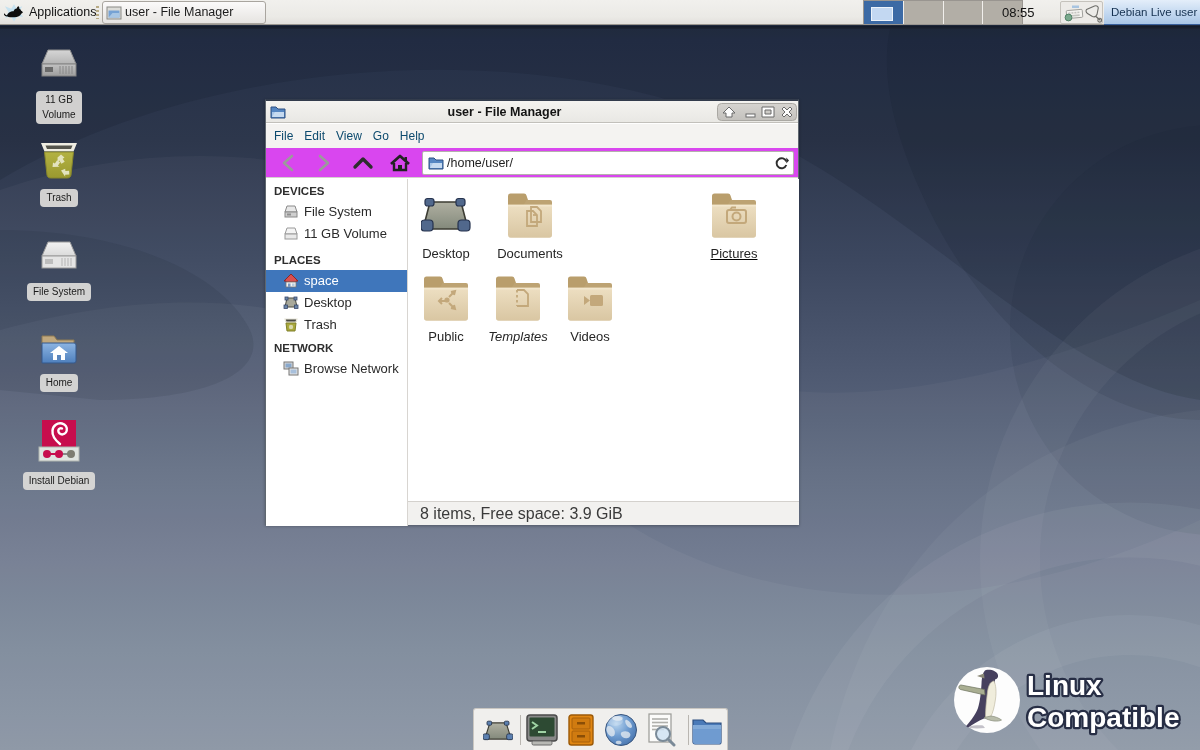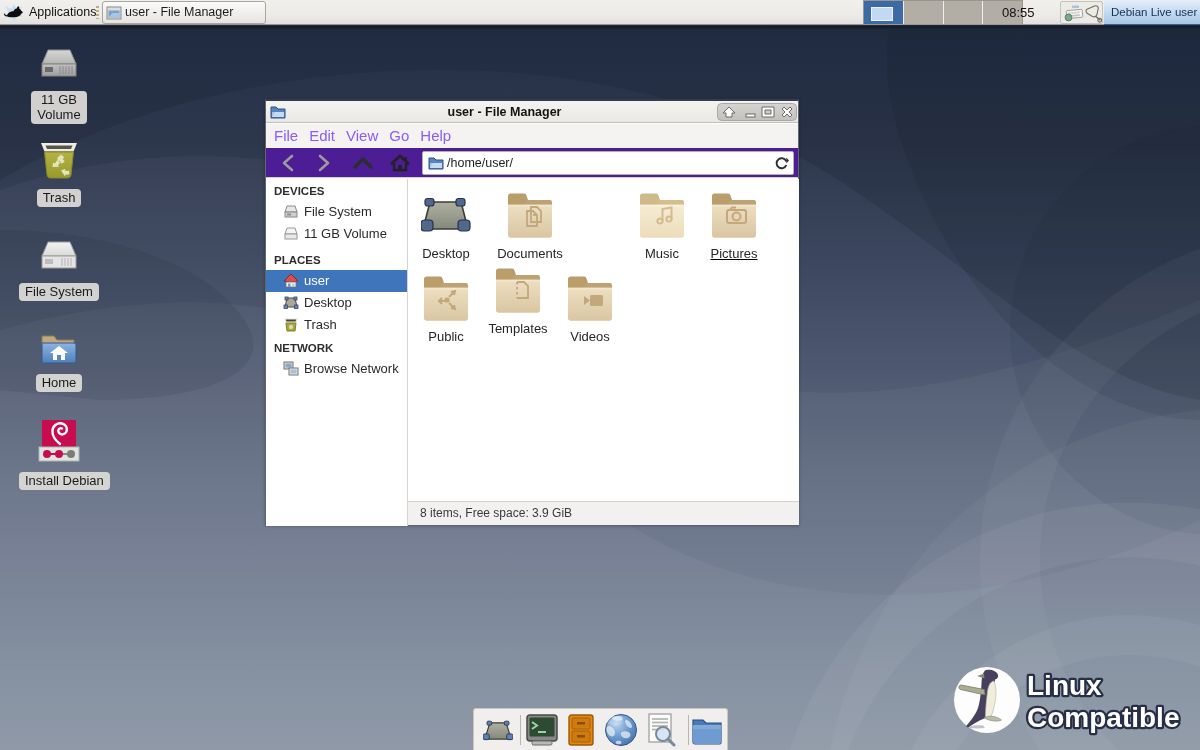--- a/index.html
+++ b/index.html
@@ -30,45 +30,45 @@
 #clock { left:1002px; font-size:13px; }
 #tray { position:absolute; left:1060px; top:1px; width:43px; height:23px;
   background:#edebe8; border:1px solid #c5c2bc; border-radius:2px; }
 #sess { position:absolute; left:1104px; top:0; width:96px; height:25px;
   background:linear-gradient(180deg,#e4eefa 0%,#c0d6ef 60%,#a9c6e6 100%);
   border-bottom:1px solid #39609c; }
 #sess span { display:block; line-height:24px; font-size:11.5px; color:#14304f; padding-left:7px; white-space:nowrap; }
 
 .dicon { position:absolute; width:80px; text-align:center; }
 .dicon .lbl { display:inline-block; background:rgba(218,217,215,0.95); border-radius:4px;
-  padding:1px 6px 2px; font-size:13px; color:#1a1a1a; line-height:15px; margin-top:5px; white-space:nowrap; }
+  padding:1px 6px 2px; font-size:10px; color:#1a1a1a; line-height:15px; margin-top:5px; white-space:nowrap; }
 
 #win { position:absolute; left:265px; top:99px; width:534px; height:426px;
   border:1px solid #5f676f; border-top:2px solid #333c4c; background:#fff;
   box-shadow:0 1px 3px rgba(0,0,0,0.3); }
 #titlebar { position:absolute; left:0; top:0; width:100%; height:22px;
   background:linear-gradient(180deg,#f4f3f0,#e9e8e4); border-bottom:1px solid #c2c0bb; }
 #titlebar .wicon { position:absolute; left:4px; top:3px; }
 #titlebar .title { position:absolute; left:0; right:55px; text-align:center; font-size:12.5px;
   font-weight:bold; color:#141414; line-height:22px; }
 #wbtns { } 
 #menubar { position:absolute; left:0; top:23px; width:100%; height:24px; background:#f4f3f1; }
-#menubar span { display:inline-block; font-size:15px; color:#8b5cf6; line-height:24px; margin-left:11px; }
+#menubar span { display:inline-block; font-size:12px; color:#0c4a6e; line-height:24px; margin-left:11px; }
 #menubar span:first-child { margin-left:8px; }
-#toolbar { position:absolute; left:0; top:47px; width:100%; height:30px; background:#4c1d95;
+#toolbar { position:absolute; left:0; top:47px; width:100%; height:30px; background:#d946ef;
   border-bottom:1px solid #d4d1cd; }
 #pathbar { position:absolute; left:156px; top:3px; width:372px; height:24px; background:#fff;
   border:1px solid #b4b1ac; border-radius:2px; }
 #pathbar .txt { position:absolute; left:24px; top:0; font-size:12.5px; color:#1e1e1e; line-height:22px; }
 #sidebar { position:absolute; left:0; top:78px; width:141px; height:347px; background:#fff; }
 #divider { position:absolute; left:141px; top:78px; width:1px; height:347px; background:#d8d5d1; }
 #mainpane { position:absolute; left:142px; top:78px; width:391px; height:322px; background:#fff; }
 #statusbar { position:absolute; left:142px; top:400px; width:391px; height:24px; background:#f2f1ef;
   border-top:1px solid #d4d1cd; }
-#statusbar span { font-size:12px; color:#3a3a3a; line-height:23px; margin-left:12px; display:inline-block; }
+#statusbar span { font-size:16px; color:#3a3a3a; line-height:23px; margin-left:12px; display:inline-block; }
 .shead { font-size:11.5px; font-weight:bold; color:#2e2e2e; padding:6px 0 4px 8px; }
 .srow { position:relative; height:22px; }
 .srow .sic { position:absolute; left:17px; top:3px; }
 .srow .stx { position:absolute; left:38px; top:0; font-size:13px; color:#2a2a2a; line-height:22px; }
 .srow.sel { background:#3f76bb; }
 .srow.sel .stx { color:#fff; }
 
 .fitem { position:absolute; width:68px; text-align:center; }
 .fitem .flbl { font-size:13px; color:#262626; margin-top:2px; }
 
@@ -264,21 +264,21 @@
           <span class="stx">11 GB Volume</span>
         </div>
     <div class="shead" style="padding-top:9px;">PLACES</div>
     <div class="srow sel">
           <svg class="sic" width="16" height="16" viewBox="0 0 16 16">
       <polygon points="8,1 15,8 13,8 13,9 3,9 3,8 1,8" fill="#d94f4f" stroke="#8c2626" stroke-width="1"></polygon>
       <rect x="3" y="9" width="10" height="5" fill="#f2f2f2" stroke="#777" stroke-width="0.8"></rect>
       <rect x="5" y="10.5" width="2.5" height="3.5" fill="#7a99c0"></rect>
       <rect x="9" y="10.5" width="2.5" height="2.5" fill="#b8ccdd"></rect>
     </svg>
-          <span class="stx">user</span>
+          <span class="stx">space</span>
         </div>
     <div class="srow">
           <svg class="sic" width="16" height="16" viewBox="0 0 16 16">
       <polygon points="4,3 12,3 14,12 2,12" fill="#a9a99b" stroke="#4a4a40" stroke-width="1"></polygon>
       <rect x="2" y="2" width="3" height="3" fill="#6c87a8" stroke="#39486b" stroke-width="0.8"></rect>
       <rect x="11" y="2" width="3" height="3" fill="#6c87a8" stroke="#39486b" stroke-width="0.8"></rect>
       <rect x="1" y="10" width="3.5" height="3.5" fill="#6c87a8" stroke="#39486b" stroke-width="0.8"></rect>
       <rect x="11.5" y="10" width="3.5" height="3.5" fill="#6c87a8" stroke="#39486b" stroke-width="0.8"></rect>
     </svg>
           <span class="stx">Desktop</span>
@@ -342,31 +342,20 @@
       <svg width="48" height="48" viewBox="0 0 48 48">
             <use href="#fold"></use>
         <g fill="none" stroke="#c3a87b" stroke-width="1.8">
           <path d="M25,15 h6 l4,4 v11 h-10 z"></path>
           <path d="M21,19 h6 l4,4 v11 h-10 z"></path>
           <path d="M27,23 l4,0"></path>
         </g>
       </svg>
       <div class="flbl">Documents</div>
     </div>
-    <div class="fitem" style="left:220px;top:13px;">
-      <svg width="48" height="48" viewBox="0 0 48 48">
-            <use href="#foldlight"></use>
-        <g fill="none" stroke="#d3bc90" stroke-width="2">
-          <circle cx="22" cy="29" r="2.6"></circle>
-              <circle cx="31" cy="27" r="2.6"></circle>
-          <path d="M24.5,29 V17 l9,-1.5 V27"></path>
-        </g>
-      </svg>
-      <div class="flbl">Music</div>
-    </div>
     <div class="fitem" style="left:292px;top:13px;text-decoration:underline;">
       <svg width="48" height="48" viewBox="0 0 48 48">
             <use href="#fold"></use>
         <g fill="none" stroke="#c3a87b" stroke-width="2">
           <rect x="17" y="18" width="19" height="13" rx="2"></rect>
           <circle cx="26.5" cy="24.5" r="4"></circle>
           <path d="M20,18 l2,-2.5 h4"></path>
         </g>
       </svg>
       <div class="flbl">Pictures</div>
@@ -375,21 +364,21 @@
       <svg width="48" height="48" viewBox="0 0 48 48">
             <use href="#fold"></use>
         <g fill="none" stroke="#c3a87b" stroke-width="2">
           <path d="M20,29 l-3,-3 3,-3 M17,26 h6 M29,17 l4,-1 -1,4 M33,16 l-6,6"></path>
           <path d="M29,33 l4,1 -1,-4 M33,34 l-6,-6"></path>
           <circle cx="25" cy="25" r="1.6" fill="#c3a87b"></circle>
         </g>
       </svg>
       <div class="flbl">Public</div>
     </div>
-    <div class="fitem" style="left:76px;top:88px;">
+    <div class="fitem" style="left:76px;top:96px;font-style:italic;">
       <svg width="48" height="48" viewBox="0 0 48 48">
             <use href="#fold"></use>
         <g fill="none" stroke="#c3a87b" stroke-width="1.8">
           <path d="M23,15 h7 l4,4 v12 h-11"></path>
           <path d="M23,15 v16" stroke-dasharray="2.5 2.5"></path>
           <path d="M23,31 h11" stroke-dasharray="2.5 2.5"></path>
         </g>
       </svg>
       <div class="flbl">Templates</div>
     </div>

